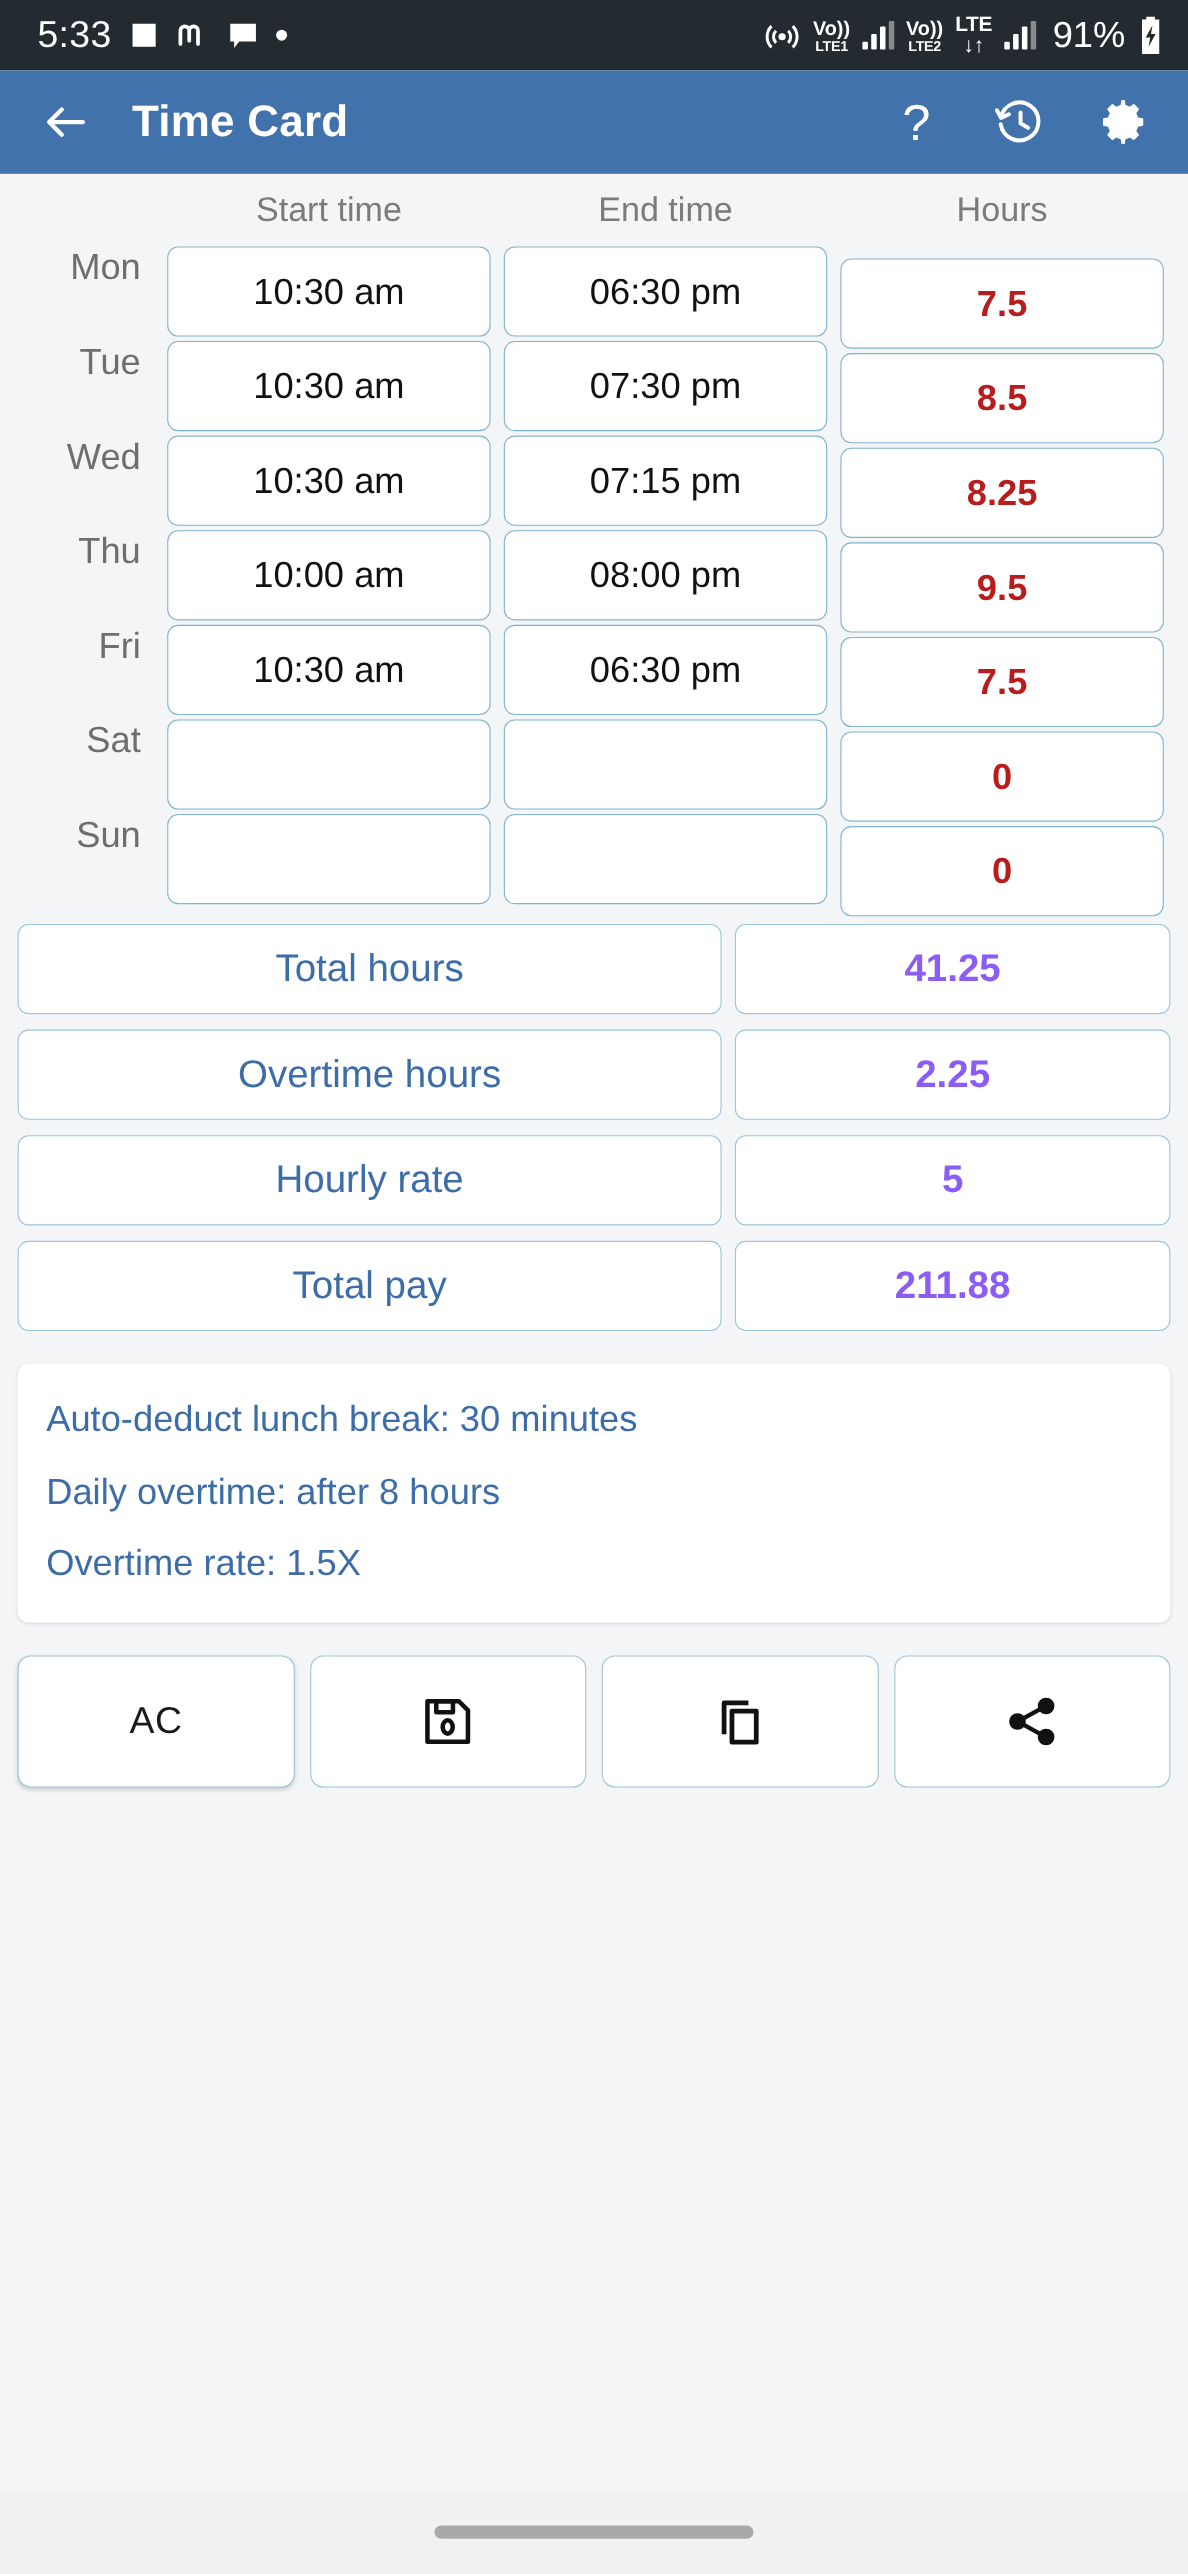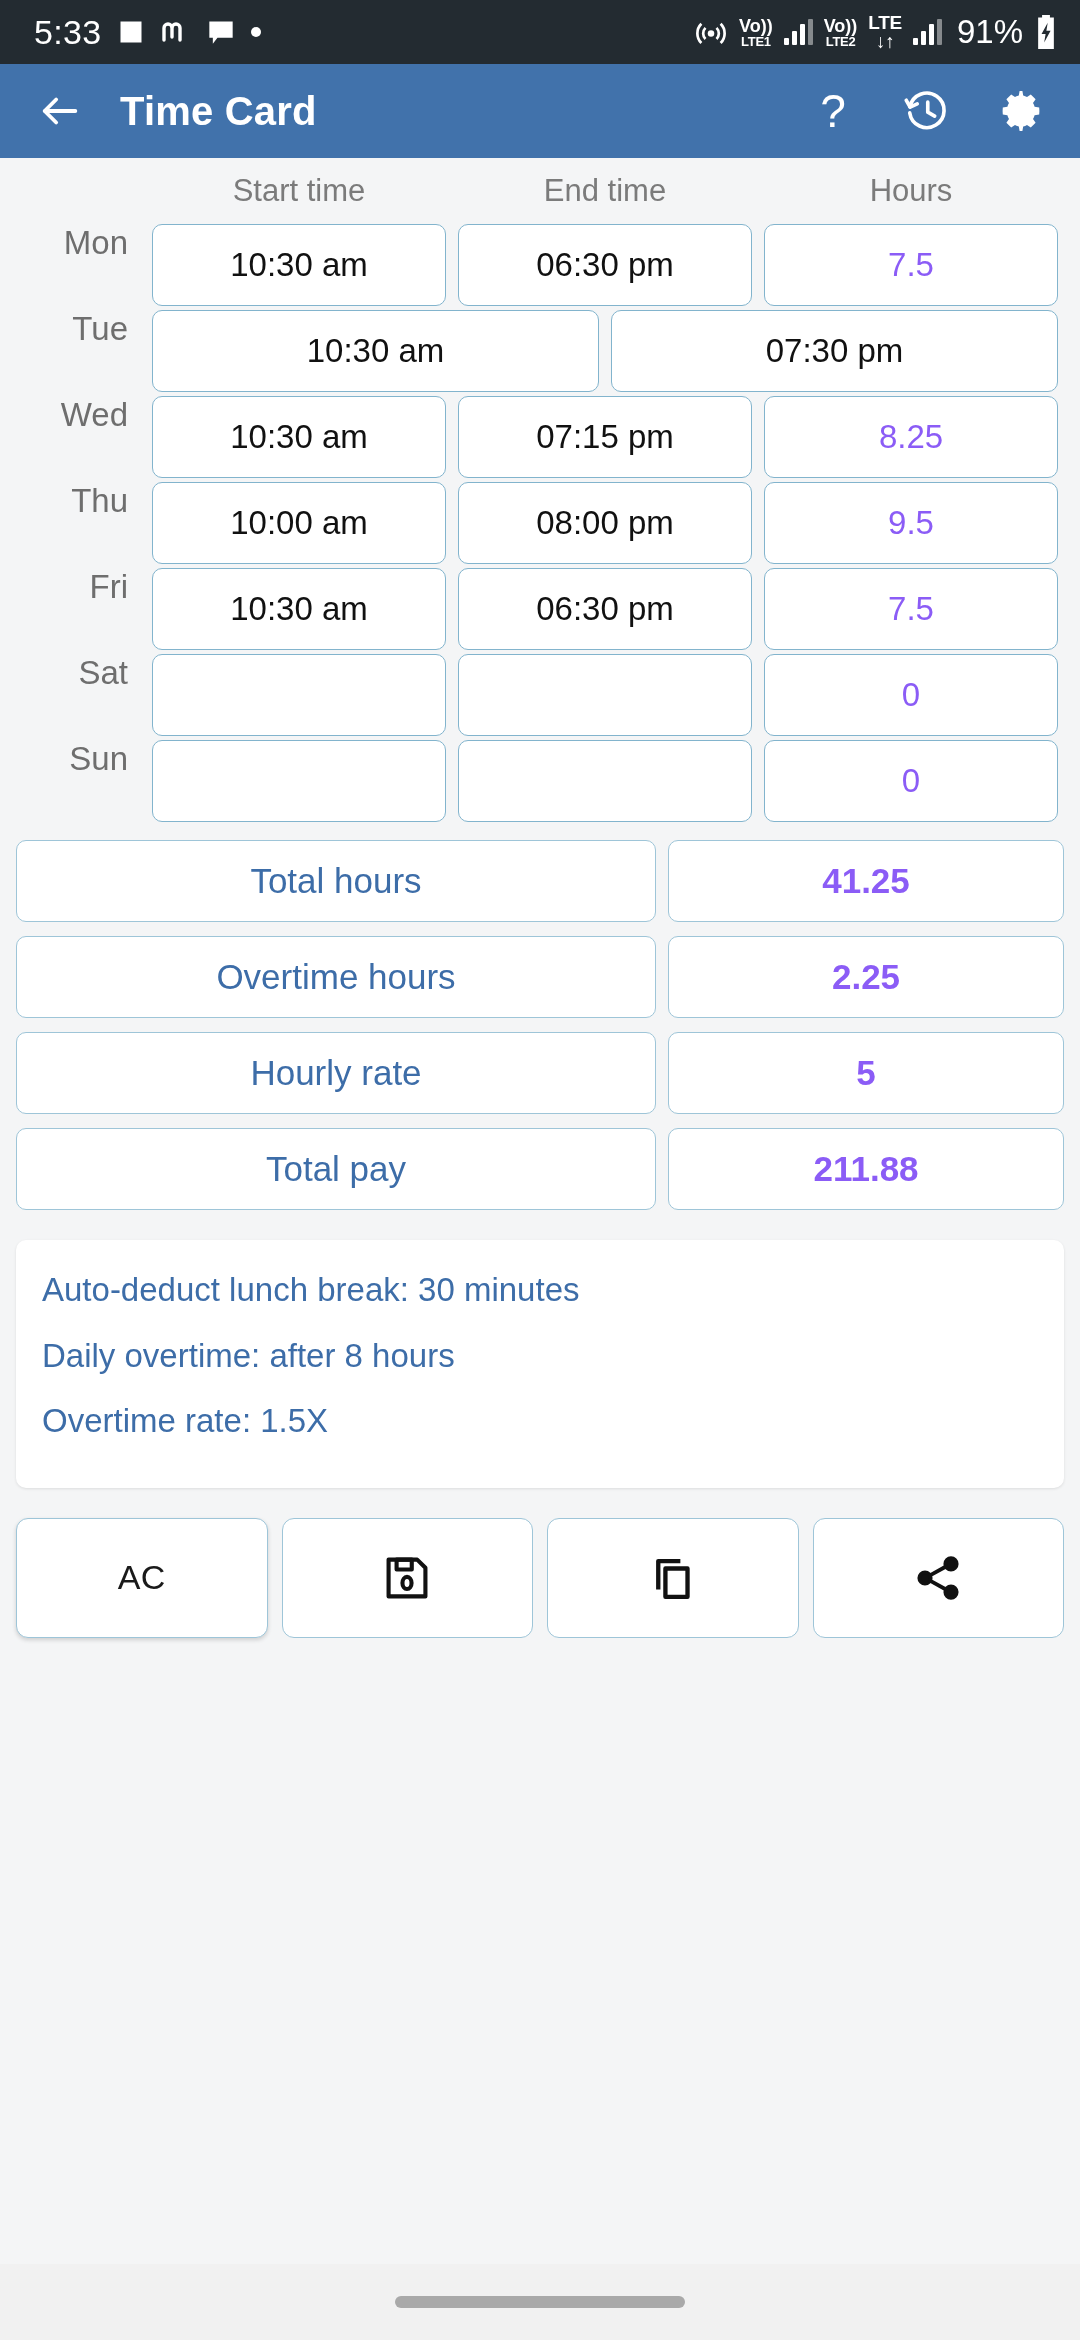--- a/index.html
+++ b/index.html
@@ -103,23 +103,24 @@
     background: #ffffff;
     border: 1.6px solid #82b4cd;
     border-radius: 10px;
     display: flex;
     align-items: center;
     justify-content: center;
     font-size: 33px;
     color: #111111;
   }
   .cell.hours {
-    color: #8b5cf6;
-    font-weight: 400;
+    color: #b91c1c;
+    font-weight: 700;
     font-size: 33px;
+    margin-top: 11px;
   }
 
   
   .sum-row {
     display: flex;
     align-items: center;
     margin-top: 14px;
   }
   .sum-label {
     flex: 0 0 640px;
@@ -155,21 +156,21 @@
     border-radius: 10px;
     padding: 30px 26px 34px 26px;
     box-shadow: 0 1px 3px rgba(0,0,0,.10);
   }
   .info-line {
     font-size: 33px;
     color: #3d6da8;
     margin-bottom: 26px;
     line-height: 1.2;
   }
-  .info-line:last-child { margin-bottom: 13px; }
+  .info-line:last-child { margin-bottom: 0; }
 
   
   .action-bar {
     display: flex;
     margin-top: 30px;
     gap: 14px;
   }
   .act-btn {
     flex: 1;
     height: 120px;
@@ -311,20 +312,21 @@
   <div class="row">
     <div class="daylabel">Mon</div>
     <div class="cell">10:30 am</div>
     <div class="cell">06:30 pm</div>
     <div class="cell hours">7.5</div>
   </div>
   <div class="row">
     <div class="daylabel">Tue</div>
     <div class="cell">10:30 am</div>
     <div class="cell">07:30 pm</div>
+    <div class="cell hours">8.5</div>
   </div>
   <div class="row">
     <div class="daylabel">Wed</div>
     <div class="cell">10:30 am</div>
     <div class="cell">07:15 pm</div>
     <div class="cell hours">8.25</div>
   </div>
   <div class="row">
     <div class="daylabel">Thu</div>
     <div class="cell">10:00 am</div>

